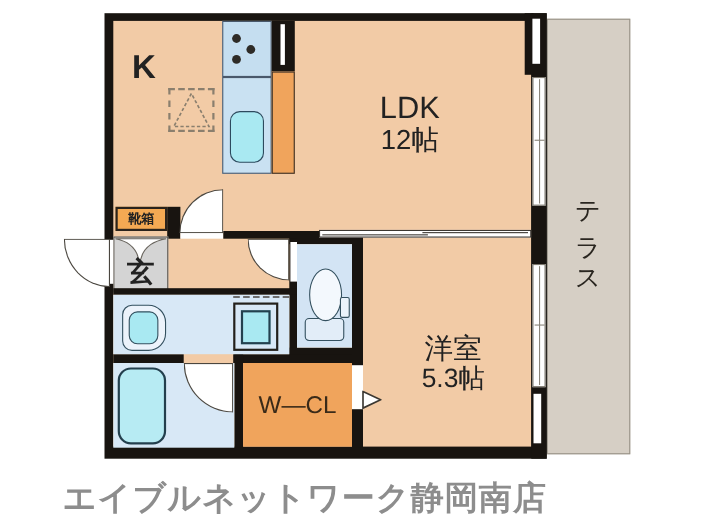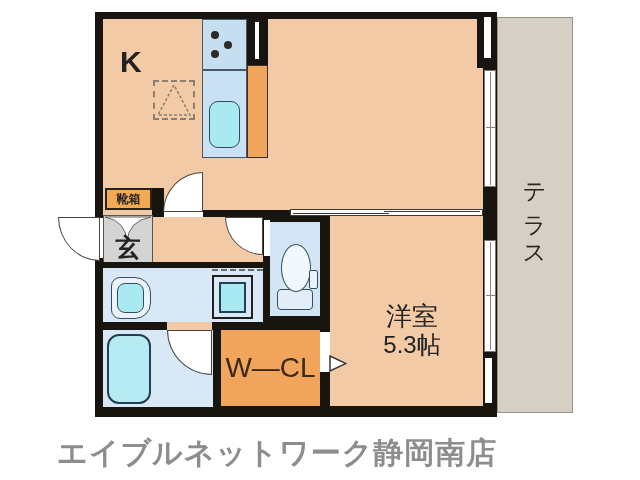--- a/index.html
+++ b/index.html
@@ -59,20 +59,24 @@
   <div class="abs" style="left:247px;top:65px;width:21px;height:93px;background:var(--orange);border:1px solid #3a3027;"></div>
   <div class="abs" style="left:209px;top:101px;width:31px;height:47px;background:var(--fixture);border:1px solid #2d4a5e;border-radius:9px;"></div>
 
   <div class="abs" style="left:153px;top:80px;width:42px;height:40px;border:2px dashed #8a7f6e;">
     <svg width="38" height="36" viewBox="0 0 38 36" style="position:absolute;left:0;top:0;">
       <polygon points="19,3 3,33 35,33" fill="none" stroke="#8a7f6e" stroke-width="1.5" stroke-dasharray="3 2"></polygon>
     </svg>
   </div>
 
   <div class="abs lbl" style="left:120px;top:46px;font-size:30px;font-weight:bold;">K</div>
+  <div class="abs" style="left:325px;top:83px;width:95px;text-align:center;">
+    <div class="lbl" style="font-size:28px;">LDK</div>
+    <div class="lbl" style="font-size:25px;margin-top:2px;">12帖</div>
+  </div>
 
   <div class="abs" style="left:105px;top:188px;width:47px;height:22px;background:#f4a953;border:2px solid #2a231c;display:flex;align-items:center;justify-content:center;">
     <span class="lbl" style="font-size:12px;font-weight:bold;">靴箱</span>
   </div>
   <div class="abs wall" style="left:152px;top:188px;width:12px;height:29px;"></div>
 
   <div class="abs" style="left:103px;top:215px;width:50px;height:51px;background:var(--entrance_gray);border:1px solid #5a564f;">
     <svg width="48" height="27" viewBox="0 0 48 27" style="position:absolute;left:0;top:0;">
       <path d="M1,1 Q22,5 23,26 Q24,5 47,1 L47,1 Z" fill="#ffffff" stroke="#6a665f" stroke-width="1"></path>
     </svg>
@@ -115,21 +119,21 @@
     <div class="abs" style="left:109px;top:7px;width:41px;height:44px;border:2px solid #23201b;"></div>
     <div class="abs" style="left:116px;top:14px;width:27px;height:31px;background:var(--fixture);border:2px solid #23414f;"></div>
   </div>
 
   <div class="abs" style="left:103px;top:330px;width:110px;height:77px;background:var(--water);">
     <div class="abs" style="left:4px;top:4px;width:44px;height:70px;background:var(--tub);border:2px solid #233f4d;border-radius:12px;"></div>
   </div>
   <div class="abs door bl" style="left:167px;top:330px;width:45px;height:45px;"></div>
 
   <div class="abs" style="left:221px;top:330px;width:99px;height:76px;background:var(--orange);display:flex;align-items:center;justify-content:center;">
-    <span class="lbl" style="font-size:28px;color:#3a2a18;">W—CL</span>
+    <span class="lbl" style="font-size:22px;color:#3a2a18;">W—CL</span>
   </div>
   <div class="abs white" style="left:320px;top:332px;width:10px;height:40px;"></div>
   <svg class="abs" width="18" height="17" viewBox="0 0 18 17" style="left:329px;top:355px;">
     <polygon points="1,1 17,8.5 1,16" fill="#ffffff" stroke="#3c3832" stroke-width="1.5"></polygon>
   </svg>
 
   <div class="abs" style="left:352px;top:284px;width:120px;text-align:center;">
     <div class="lbl" style="font-size:26px;margin-top:19px;">洋室</div>
     <div class="lbl" style="font-size:24px;margin-top:2px;">5.3帖</div>
   </div>

